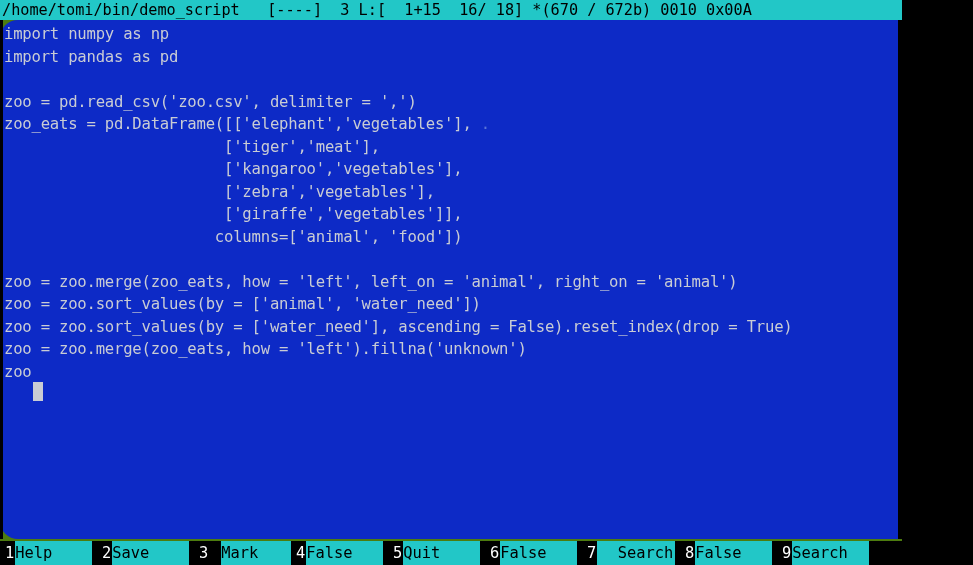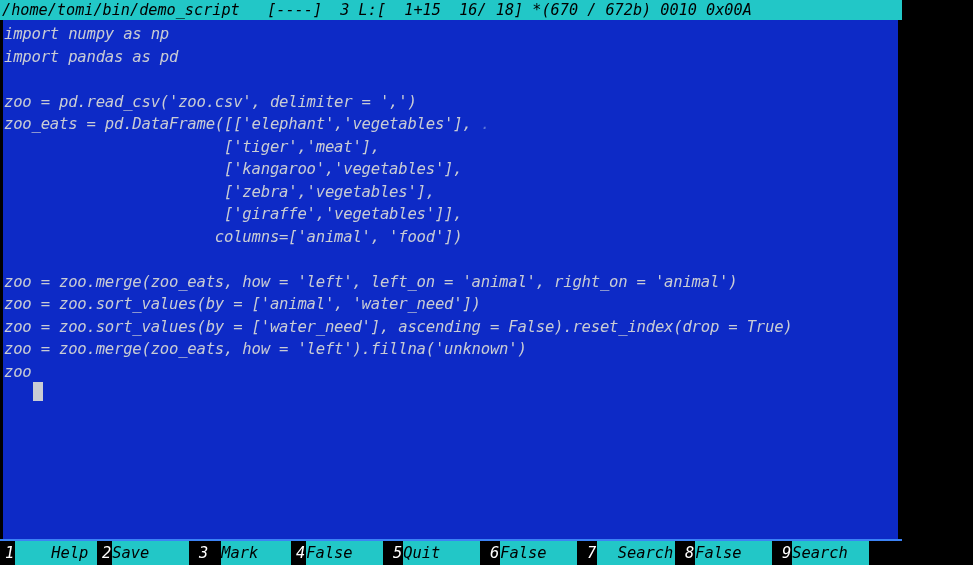--- a/index.html
+++ b/index.html
@@ -9,23 +9,22 @@
     background: #000000;
   }
   body {
     font-family: "DejaVu Sans Mono", "Liberation Mono", monospace;
   }
 
   #app {
     position: relative;
     width: 902px;
     height: 565px;
-    background: #3b82f6;
-    overflow: hidden;
-    font-style: italic;
+    background: #4d7c0f;
+    overflow: hidden;
   }
 
   
   #titlebar {
     position: absolute;
     left: 0;
     top: 0;
     width: 973px;
     height: 20px;
     background: #22c7c7;
@@ -51,20 +50,21 @@
 
   
   #editor {
     position: absolute;
     left: 0;
     top: 20px;
     width: 973px;
     height: 519px;
     background: #0d2ac6;
     overflow: hidden;
+    border-radius: 18px;
   }
   #edge-left {
     position: absolute;
     left: 0;
     top: 20px;
     width: 3px;
     height: 519px;
     background: #000000;
   }
   #edge-right {
@@ -131,21 +131,21 @@
   }
   .fkey .flabel {
     background: #22c7c7;
     color: #000000;
     font-size: 15.4px;
     line-height: 24px;
     white-space: pre;
     padding-right: 2px;
   }
   .fkey.k1 { width: 97px; }
-  .fkey.k1 .flabel { width: 75px; padding-left: 36px; }
+  .fkey.k1 .flabel { width: 75px; }
   .fkey.k2 { width: 97px; }
   .fkey.k2 .flabel { width: 75px; }
   .fkey.k3 { width: 97px; }
   .fkey.k3 .flabel { width: 75px; margin-left: 12px; }
   .fkey.k4 { width: 97px; }
   .fkey.k4 .flabel { width: 75px; }
   .fkey.k5 { width: 97px; }
   .fkey.k5 .flabel { width: 75px; }
   .fkey.k6 { width: 97px; }
   .fkey.k6 .flabel { width: 75px; }

